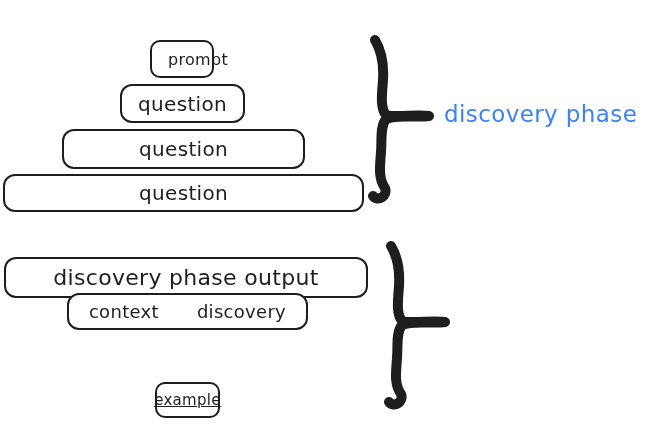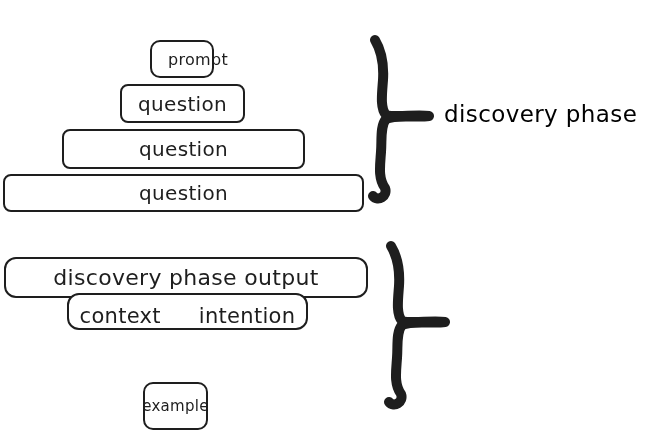--- a/index.html
+++ b/index.html
@@ -25,48 +25,48 @@
     align-items: center;
     justify-content: center;
     color: #1e1e1e;
     white-space: nowrap;
     letter-spacing: 0.3px;
   }
   .r10 { border-radius: 10px; }
   .r12 { border-radius: 12px; }
   .f15 { font-size: 15px; }
   .f16 { font-size: 16px; padding-left: 32px; }
-  .f20 { font-size: 20px; border-radius: 8px; }
-  .f21 { font-size: 21px; align-items: flex-end; }
+  .f20 { font-size: 20px; }
+  .f21 { font-size: 18px; }
   .f22 { font-size: 22px; }
 
   
   .d-box1 { left: 150px; top: 40px;  width: 64px;  height: 38px; }
   .d-box2 { left: 120px; top: 84px;  width: 125px; height: 39px; }
   .d-box3 { left: 62px;  top: 129px; width: 243px; height: 40px; }
   .d-box4 { left: 3px;   top: 174px; width: 361px; height: 38px; }
 
   
   .r-box1 { left: 4px;   top: 257px; width: 364px; height: 41px; }
   .r-box2 { left: 67px;  top: 293px; width: 241px; height: 37px; gap: 38px; }
   .r-box3 { left: 123px; top: 336px; width: 127px; height: 37px; }
-  .r-box4 { left: 143px; top: 382px; width: 65px;  height: 48px; }
+  .r-box4 { left: 155px; top: 382px; width: 65px;  height: 36px; text-decoration: underline; }
 
   .brace {
     position: absolute;
     width: 72px;
     height: 178px;
   }
   .brace-top    { left: 362px; top: 28px; }
   .brace-bottom { left: 378px; top: 234px; }
 
   .phase-label {
     position: absolute;
     font-size: 23px;
-    color: #000000;
+    color: #3b82f6;
     letter-spacing: 0.4px;
     white-space: nowrap;
   }
   .label-discovery { left: 444px; top: 101px; }
   .label-response  { left: 462px; top: 310px; }
 </style>
 </head>
 <body>
 
 <div class="stage">
@@ -94,21 +94,21 @@
              C 18 138, 16 150, 23 160
              C 26 168, 16 174, 11 168" fill="none" stroke="#1e1e1e" stroke-width="10" stroke-linecap="round" stroke-linejoin="round"></path>
   </svg>
   <div class="phase-label label-discovery">discovery phase</div>
 
   <div class="box r12 f22 r-box1">
     <span>discovery phase output</span>
   </div>
   <div class="box r12 f21 r-box2">
     <span>context</span>
-    <span>intention</span>
+    <span>discovery</span>
   </div>
   <div class="box r10 f15 r-box4">
     <span>example</span>
   </div>
 
   <svg class="brace brace-bottom" viewBox="0 0 72 178" aria-hidden="true">
     <path d="M 13 12
              C 19 22, 22 36, 21 52
              C 20 66, 18 80, 24 87
              C 34 90, 54 86, 67 88

